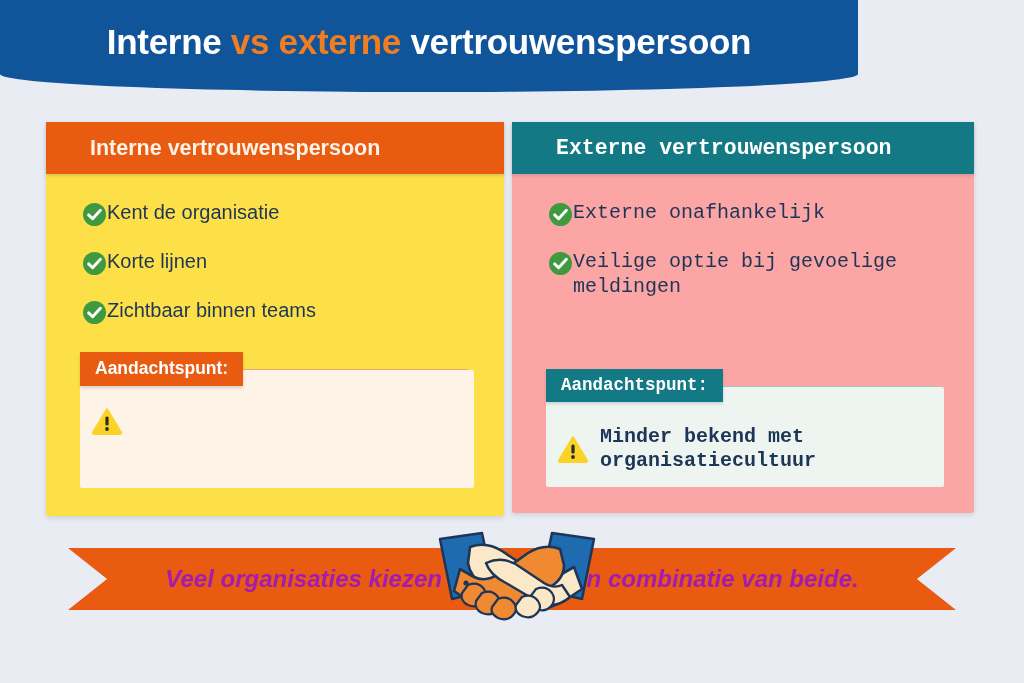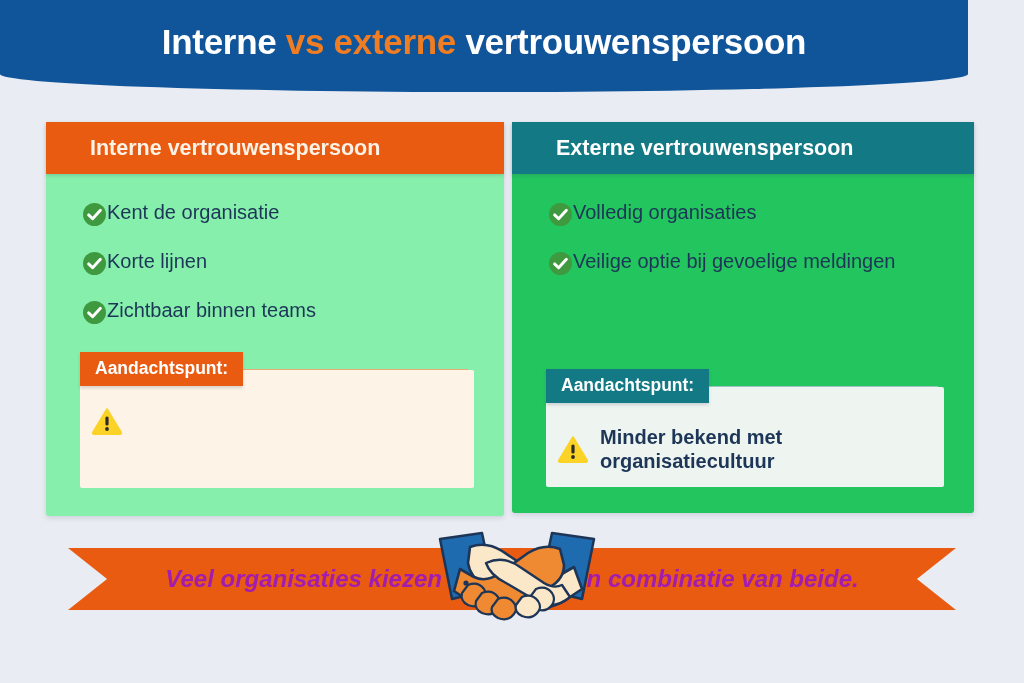--- a/index.html
+++ b/index.html
@@ -6,21 +6,21 @@
   html,body { width:1024px; height:683px; }
   body {
     background:#e9ecf2;
     font-family:"Liberation Sans", sans-serif;
     position:relative;
     overflow:hidden;
   }
 
   
   .header {
-    position:absolute; left:0; top:0; width:968px; height:92px;
+    position:absolute; left:0; top:0; width:858px; height:92px;
     background:#10549a;
     border-radius:0 0 50% 50% / 0 0 18px 18px;
     overflow:hidden;
   }
   .header-inner {
     position:absolute; left:0; right:0; top:0; height:84px;
     display:flex; align-items:center; justify-content:center;
   }
   .title {
     font-size:35px; font-weight:bold; letter-spacing:-0.3px;
@@ -28,22 +28,22 @@
   }
   .t-white { color:#ffffff; }
   .t-orange { color:#f07d22; }
 
   
   .card {
     position:absolute; top:122px;
     border-radius:3px;
     box-shadow:0 2px 5px rgba(60,70,90,0.16);
   }
-  .card-left  { left:46px;  width:458px; height:394px; background:#86efac; }
-  .card-right { left:512px; width:462px; height:391px; background:#22c55e; }
+  .card-left  { left:46px;  width:458px; height:394px; background:#fde047; }
+  .card-right { left:512px; width:462px; height:391px; background:#fca5a5;font-family:Liberation Mono, monospace; }
 
   .card-head {
     height:52px; display:flex; align-items:center;
     padding-left:44px;
     font-size:21.5px; font-weight:bold;
     box-shadow:0 2px 3px rgba(60,70,90,0.18);
     position:relative; z-index:3;
   }
   .card-left .card-head  { background:#ea5b12; color:#fdf2e6; }
   .card-right .card-head { background:#137a85; color:#ffffff; }
@@ -178,21 +178,21 @@
   <div class="card-head">Externe vertrouwenspersoon</div>
 
   <div class="bullets">
     <div class="bullet">
       <span class="check">
         <svg width="25" height="25" viewBox="0 0 25 25">
             <circle cx="12.5" cy="12.5" r="11.5" fill="#3f9a3f"></circle>
             <path d="M6.6 12.9 L10.6 16.8 L18.4 8.3" stroke="#ffffff" stroke-width="2.9" fill="none" stroke-linecap="round" stroke-linejoin="round"></path>
           </svg>
       </span>
-      <span class="bullet-text">Volledig organisaties</span>
+      <span class="bullet-text">Externe onafhankelijk</span>
     </div>
     <div class="bullet">
       <span class="check">
         <svg width="25" height="25" viewBox="0 0 25 25">
             <circle cx="12.5" cy="12.5" r="11.5" fill="#3f9a3f"></circle>
             <path d="M6.6 12.9 L10.6 16.8 L18.4 8.3" stroke="#ffffff" stroke-width="2.9" fill="none" stroke-linecap="round" stroke-linejoin="round"></path>
           </svg>
       </span>
       <span class="bullet-text">Veilige optie bij gevoelige meldingen</span>
     </div>

